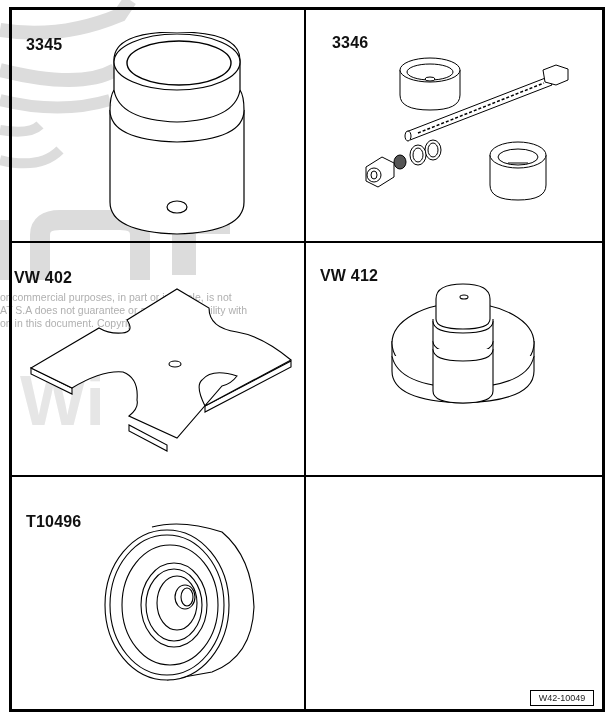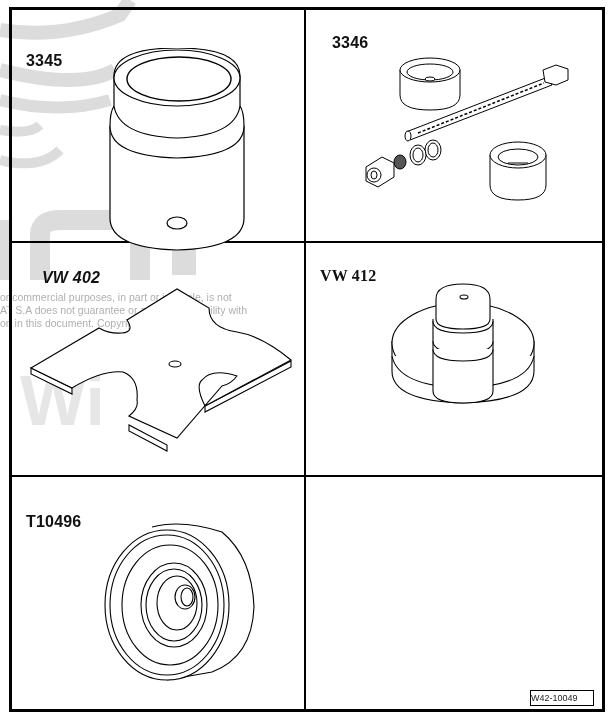--- a/index.html
+++ b/index.html
@@ -5,21 +5,21 @@
   html, body { margin: 0; padding: 0; background: #ffffff; }
   body { width: 610px; height: 725px; position: relative; overflow: hidden; font-family: "Liberation Sans", sans-serif; }
   .watermark { position: absolute; left: 0; top: 0; width: 610px; height: 725px; pointer-events: none; z-index: 0; }
   .frame { position: absolute; left: 9px; top: 7px; width: 590px; height: 699px; border: 3px solid #000; box-sizing: content-box; z-index: 1; }
   .vline { position: absolute; left: 304px; top: 7px; width: 2px; height: 704px; background: #000; z-index: 2; }
   .hline { position: absolute; left: 9px; width: 596px; height: 2px; background: #000; z-index: 2; }
   .cell { position: absolute; z-index: 3; }
   .label { position: absolute; font-weight: bold; font-size: 16px; color: #111; letter-spacing: 0.2px; }
   .drawing { position: absolute; }
   .disclaimer { position: absolute; left: 0; top: 291px; width: 270px; font-size: 10.5px; line-height: 13px; color: #b0b0b0; white-space: nowrap; overflow: hidden; z-index: 1; }
-  .figure-id { position: absolute; left: 530px; top: 690px; width: 62px; height: 14px; border: 1px solid #000; font-size: 9px; line-height: 14px; color: #222; background: #fff; z-index: 4; font-family: "Liberation Sans", sans-serif; }
+  .figure-id { position: absolute; left: 530px; top: 690px; width: 62px; height: 14px; border: 1px solid #000; font-size: 9px; line-height: 14px; text-align: center; color: #222; background: #fff; z-index: 4; font-family: "Liberation Sans", sans-serif; }
 </style>
 </head>
 <body>
 
 <svg class="watermark" viewBox="0 0 610 725">
 
   <path d="M0 30 Q60 40 120 15 L130 0" stroke="#dcdcdc" stroke-width="14" fill="none"></path>
   <path d="M0 70 Q80 90 115 70" stroke="#dcdcdc" stroke-width="14" fill="none"></path>
   <path d="M0 100 Q60 115 110 100" stroke="#dcdcdc" stroke-width="12" fill="none"></path>
   <path d="M0 160 Q40 170 60 150" stroke="#dcdcdc" stroke-width="10" fill="none"></path>
@@ -40,21 +40,21 @@
   <div>or commercial purposes, in part or in whole, is not</div>
   <div>AT S.A does not guarantee or accept any liability with</div>
   <div>on in this document. Copyright by SEAT S.A.</div>
 </div>
 
 <div class="frame"></div>
 <div class="vline"></div>
 <div class="hline" style="top:241px;"></div>
 <div class="hline" style="top:475px;"></div>
 
-<div class="cell" style="left:12px;top:26px;width:316px;height:231px;">
+<div class="cell" style="left:12px;top:10px;width:316px;height:231px;">
   <div class="label" style="left:14px;top:26px;">3345</div>
   <svg class="drawing" style="left:85px;top:22px;" width="160" height="205" viewBox="0 0 160 205">
     <g fill="#fff" stroke="#000" stroke-width="1.2">
       <path d="M13 78 L13 170 Q13 200 80 202 Q147 200 147 170 L147 78"></path>
       <path d="M17 58 L17 28 Q17 0 80 0 Q143 0 143 28 L143 58"></path>
       <path d="M13 78 Q13 108 80 110 Q147 108 147 78 Q147 64 143 58"></path>
       <path d="M13 78 Q13 64 17 58"></path>
       <path d="M17 58 Q22 88 80 90 Q138 88 143 58"></path>
       <ellipse cx="80" cy="30" rx="63" ry="28"></ellipse>
       <ellipse cx="82" cy="31" rx="52" ry="22" stroke-width="1.4"></ellipse>
@@ -92,35 +92,35 @@
 
       <path d="M132 100 L132 130 Q132 145 160 145 Q188 145 188 130 L188 100"></path>
       <ellipse cx="160" cy="100" rx="28" ry="13"></ellipse>
       <ellipse cx="160" cy="102" rx="20" ry="8"></ellipse>
       <line x1="150" y1="108" x2="170" y2="108"></line>
     </g>
   </svg>
 </div>
 
 <div class="cell" style="left:12px;top:243px;width:292px;height:232px;">
-  <div class="label" style="left:30px;top:26px;font-style:italic;">VW 402</div>
+  <div class="label" style="left:2px;top:26px;">VW 402</div>
   <svg class="drawing" style="left:15px;top:45px;" width="280" height="170" viewBox="0 0 280 170">
     <g fill="#fff" stroke="#000" stroke-width="1.1">
 
       <path d="M4 80 L4 86 L45 106 L45 100 Z"></path>
       <path d="M102 157 L102 163 L140 183 L140 177 Z" transform="translate(0,-20)"></path>
       <path d="M178 122 L178 128 L264 83 L264 77 Z" transform="translate(0,-4)"></path>
 
       <path d="M4 80 L72 40 Q82 46 95 45 Q108 44 100 32 L150 1 L182 20 Q182 40 210 44 Q235 48 264 72 L178 118 Q168 98 175 92 Q185 80 210 88 Q204 96 195 98 L150 150 L102 128 Q112 120 110 112 Q112 90 96 84 Q75 82 45 100 Z"></path>
       <ellipse cx="148" cy="76" rx="6" ry="3"></ellipse>
     </g>
   </svg>
 </div>
 
-<div class="cell" style="left:306px;top:243px;width:295px;height:232px;font-family:Liberation Serif, serif;">
+<div class="cell" style="left:306px;top:243px;width:295px;height:232px;">
   <div class="label" style="left:14px;top:24px;">VW 412</div>
   <svg class="drawing" style="left:82px;top:38px;" width="150" height="145" viewBox="0 0 150 145">
     <g fill="#fff" stroke="#000" stroke-width="1.1">
       <path d="M4 60 L4 90 Q4 120 75 122 Q146 120 146 90 L146 60"></path>
       <ellipse cx="75" cy="62" rx="71" ry="40"></ellipse>
       <path d="M4 75 Q10 105 75 107 Q140 105 146 75"></path>
       <path d="M45 38 L45 110 Q45 122 75 122 Q105 122 105 110 L105 38"></path>
       <path d="M45 60 Q45 72 75 72 Q105 72 105 60"></path>
       <path d="M45 68 Q45 80 75 80 Q105 80 105 68"></path>
       <path d="M45 40 Q45 52 75 52 Q105 52 105 40"></path>

